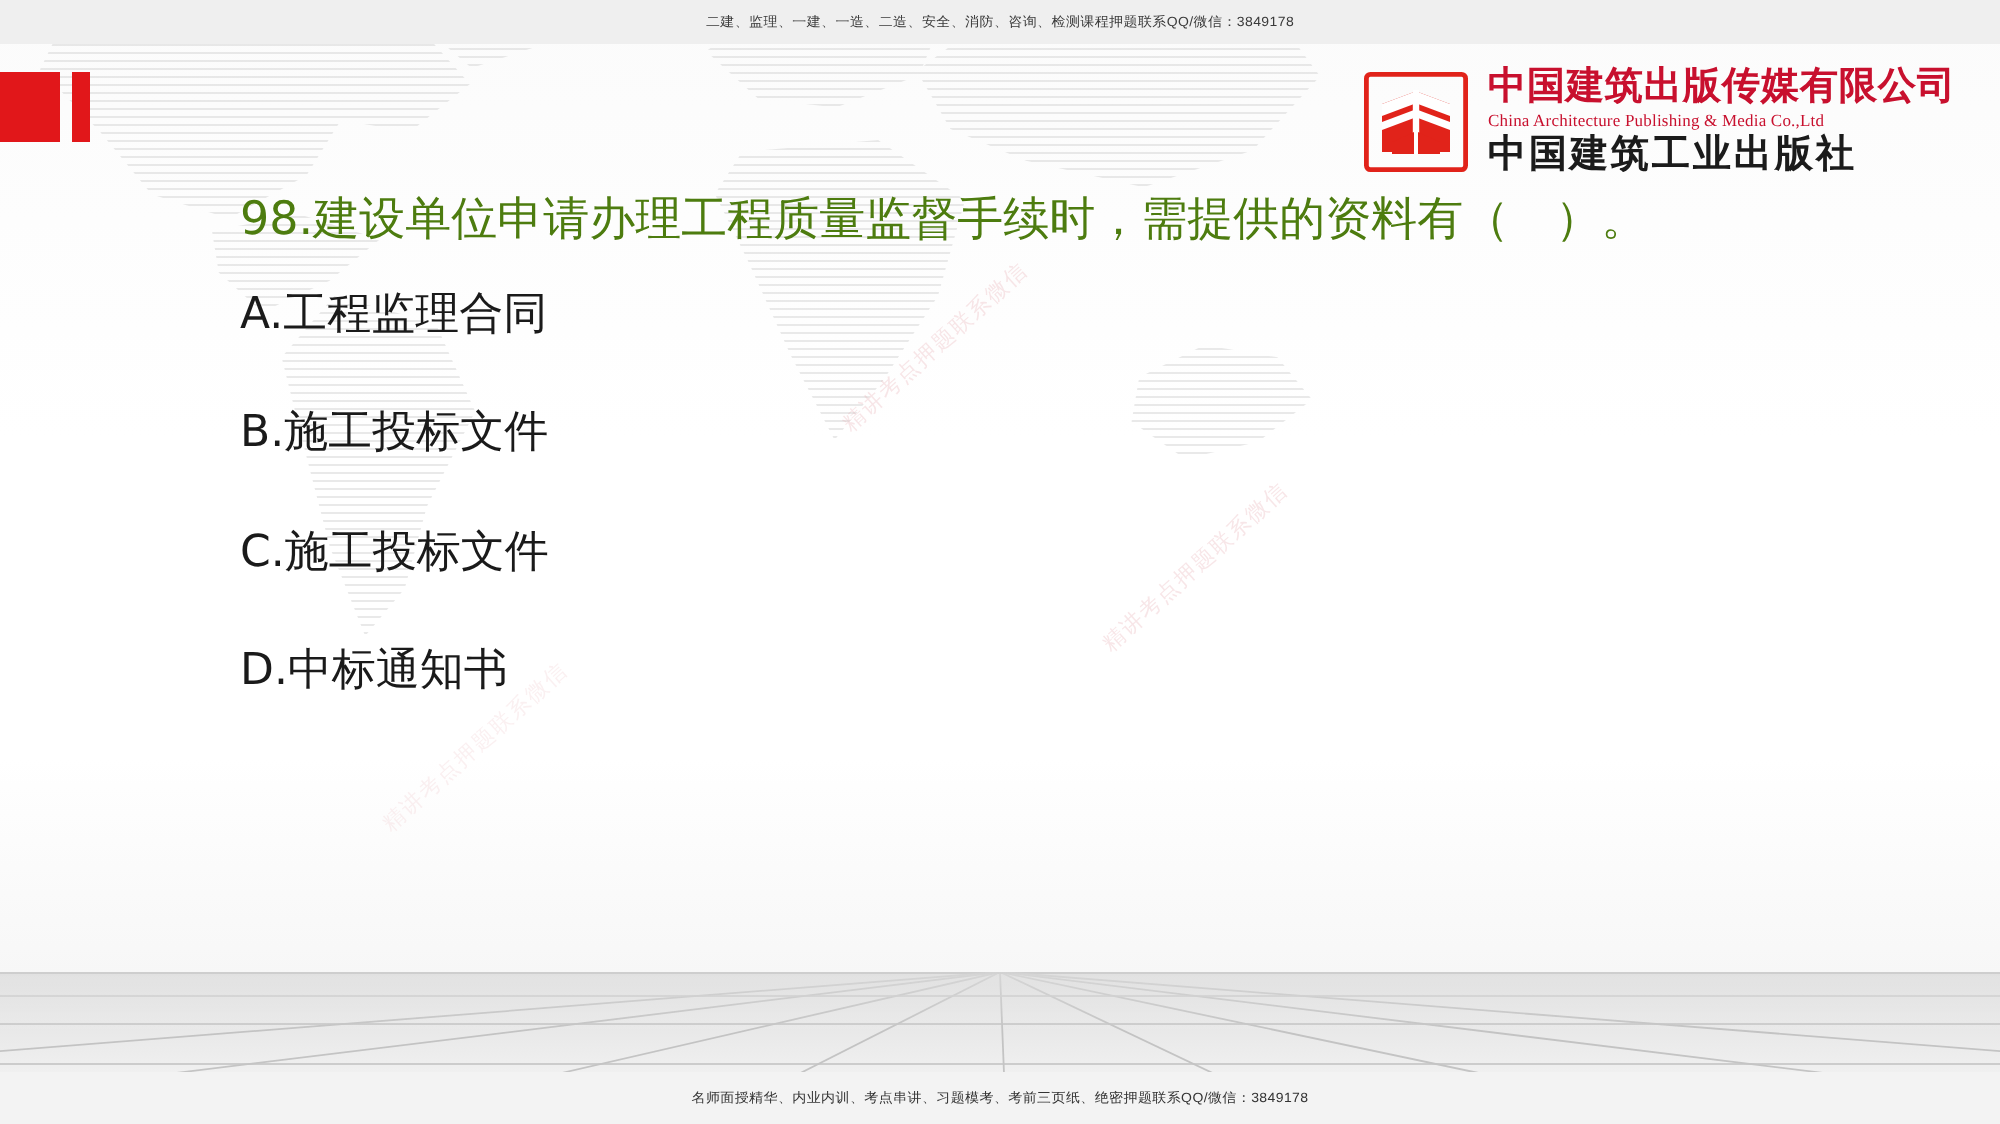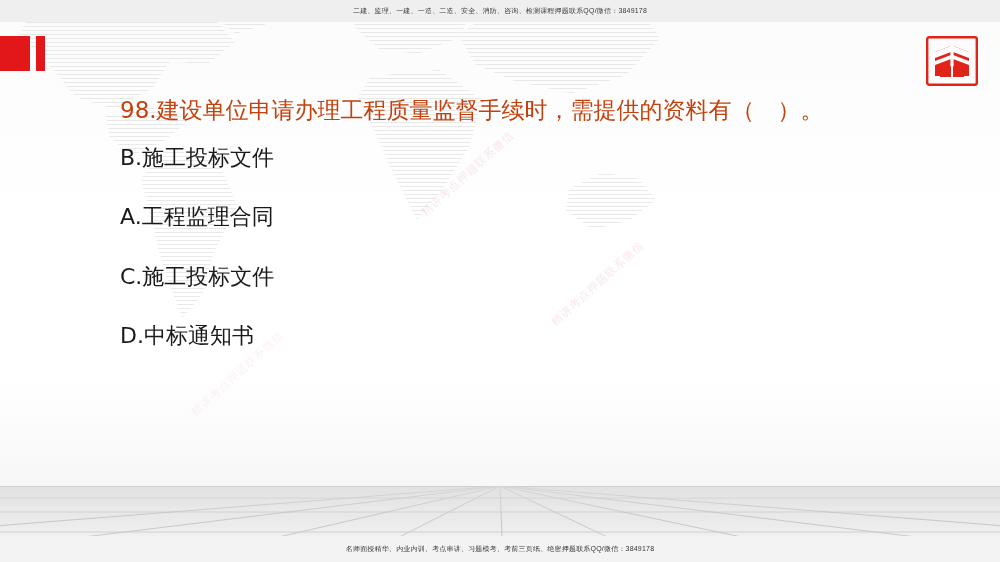--- a/index.html
+++ b/index.html
@@ -172,21 +172,21 @@
   .content {
     position: absolute;
     left: 120px;
     top: 96px;
     width: 800px;
     z-index: 25;
   }
   .q-title {
     font-family: "DejaVu Sans", "Liberation Sans", sans-serif;
     font-size: 23px;
-    color: #c2410c;
+    color: #4d7c0f;
     line-height: 1.25;
     white-space: nowrap;
   }
   .options { margin-top: 20px; }
   .opt {
     font-family: "DejaVu Sans", "Liberation Sans", sans-serif;
     font-size: 22px;
     color: #1a1a1a;
     line-height: 1.2;
     margin-top: 33px;
@@ -253,27 +253,32 @@
         <path d="M27 10 L27 40 L43 40 L43 16 Z" fill="#e1231a"></path>
         <path d="M25 10 L9 16 L9 22 L25 16 Z" fill="#ffffff"></path>
         <path d="M27 10 L43 16 L43 22 L27 16 Z" fill="#ffffff"></path>
         <path d="M25 19 L9 25 L9 29 L25 23 Z" fill="#ffffff"></path>
         <path d="M27 19 L43 25 L43 29 L27 23 Z" fill="#ffffff"></path>
         <rect x="24.4" y="9" width="3.2" height="32" fill="#ffffff"></rect>
         <path d="M25 30 L14 35 L14 41 L25 41 Z" fill="#e1231a"></path>
         <path d="M27 30 L38 35 L38 41 L27 41 Z" fill="#e1231a"></path>
       </svg>
     </span>
+    <span class="logo-text">
+      <span class="logo-cn">中国建筑出版传媒有限公司</span>
+      <span class="logo-en">China Architecture Publishing &amp; Media Co.,Ltd</span>
+      <span class="logo-cn2">中国建筑工业出版社</span>
+    </span>
   </div>
 
   <div class="content">
     <div class="q-title">98.建设单位申请办理工程质量监督手续时，需提供的资料有（　）。</div>
     <div class="options">
+      <div class="opt">A.工程监理合同</div>
       <div class="opt">B.施工投标文件</div>
-      <div class="opt">A.工程监理合同</div>
       <div class="opt">C.施工投标文件</div>
       <div class="opt">D.中标通知书</div>
     </div>
   </div>
 
   <div class="floor">
     <div class="floor-horizon"></div>
     <svg width="1000" height="76" xmlns="http://www.w3.org/2000/svg">
       <g stroke="#bdbdbd" stroke-width="0.9" fill="none" opacity="0.85">
         <line x1="500" y1="0" x2="-460" y2="76"></line>

